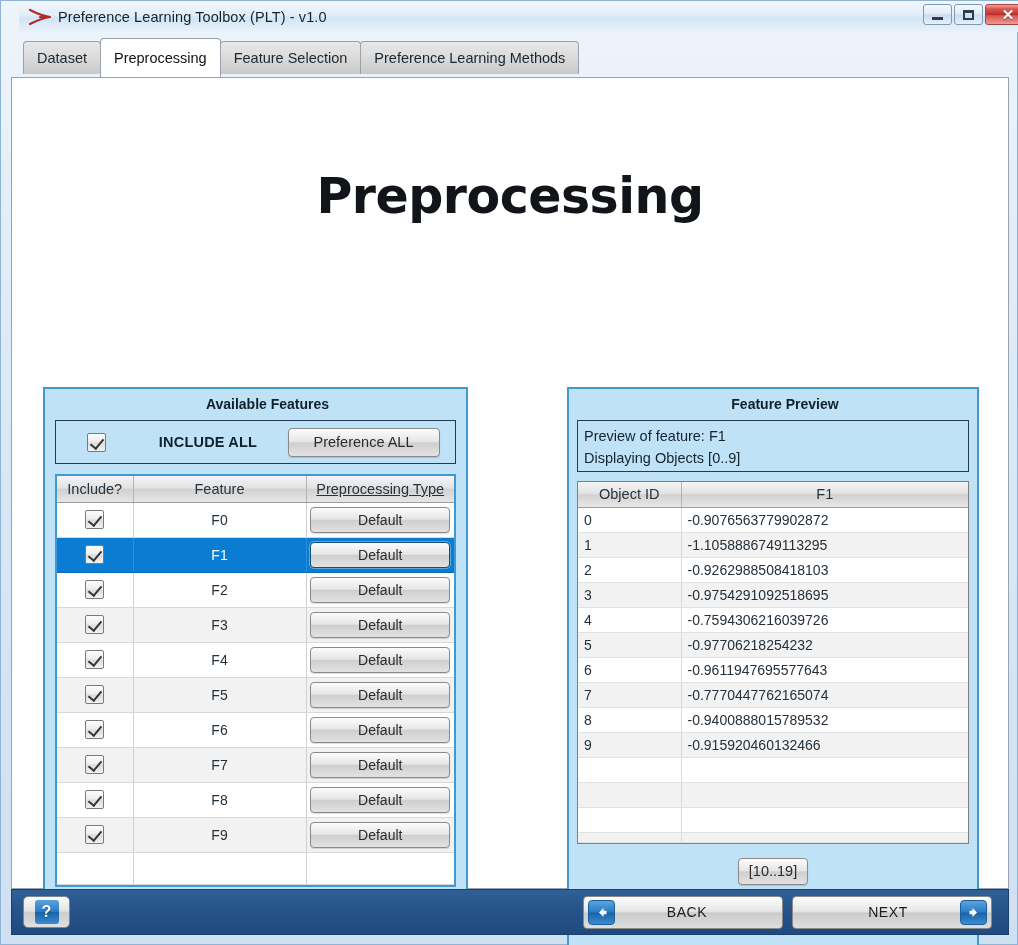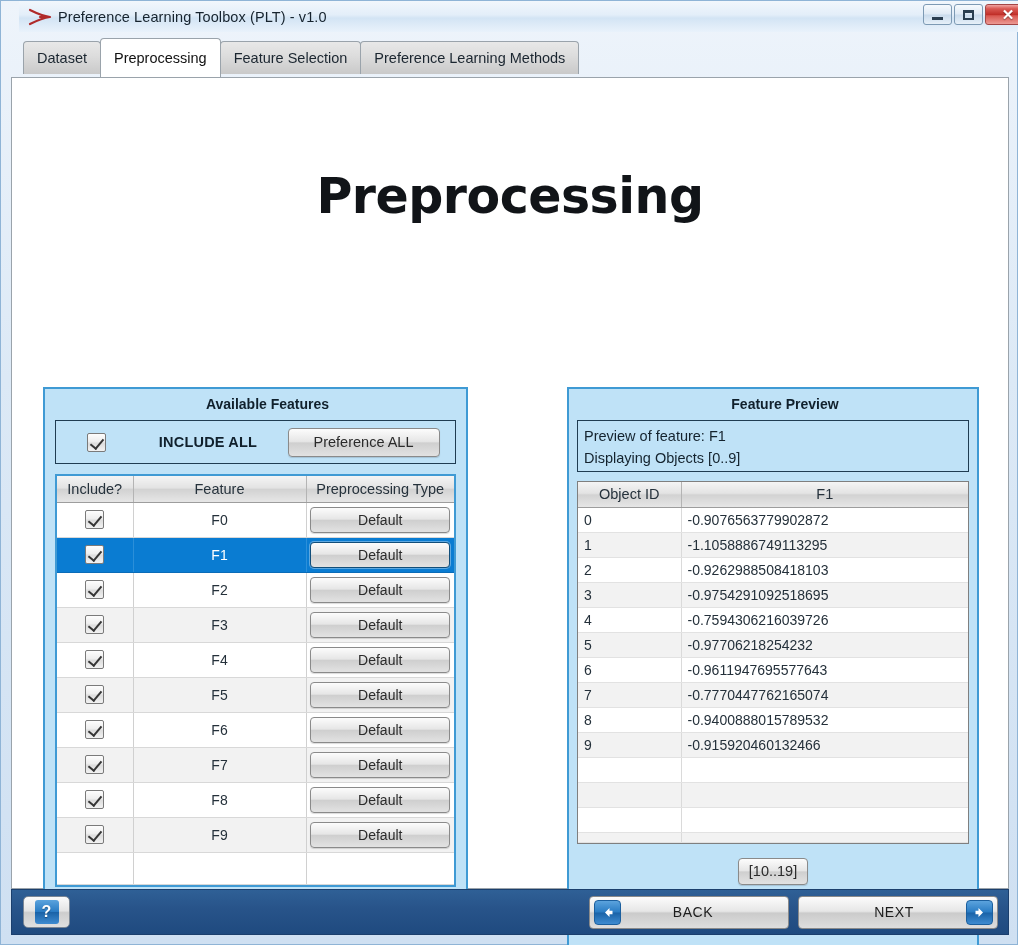--- a/index.html
+++ b/index.html
@@ -175,21 +175,21 @@
     background: #ffffff;
   }
   table.grid { border-collapse: collapse; width: 100%; table-layout: fixed; }
   table.grid th {
     height: 26px;
     font-size: 14.5px; font-weight: normal; color: #26323c;
     background: linear-gradient(180deg,#f4f4f4 0%, #e3e3e3 45%, #d2d2d2 52%, #e6e6e6 100%);
     border-right: 1px solid #b4b4b4;
     border-bottom: 1px solid #9d9d9d;
   }
-  table.grid th:last-child { border-right: none; }
+  table.grid th:last-child { border-right: none; text-decoration: underline; }
   table.grid td {
     height: 35px;
     font-size: 14px; color: #24303a;
     border-right: 1px solid #d0d0d0;
     border-bottom: 1px solid #d8d8d8;
     text-align: center;
     background: #ffffff;
   }
   table.grid td:last-child { border-right: none; }
   table.grid tr.alt td { background: #f2f2f2; }
@@ -267,21 +267,21 @@
     display: flex; align-items: center; justify-content: center;
   }
   .help-glyph {
     width: 24px; height: 24px; border-radius: 3px;
     background: linear-gradient(180deg,#5ba3dd 0%, #2a7cc4 48%, #1a63a8 52%, #3e8bd0 100%);
     color: #fff; font-size: 16px; font-weight: bold;
     display: flex; align-items: center; justify-content: center;
     text-shadow: 0 1px 1px rgba(0,0,0,.35);
   }
   .nav-btns {
-    margin-left: auto; margin-right: 10px;
+    margin-left: auto; margin-right: 16px;
     display: flex; gap: 9px; align-items: center;
   }
   .nav-btn {
     width: 200px; height: 33px;
     border: 1px solid #8a8a8a; border-radius: 4px;
     background: linear-gradient(180deg,#fcfcfc 0%, #e6e6e6 46%, #cbcbcb 52%, #dedede 100%);
     display: flex; align-items: center;
     position: relative;
     font-size: 14px; color: #1c1c1c;
   }

